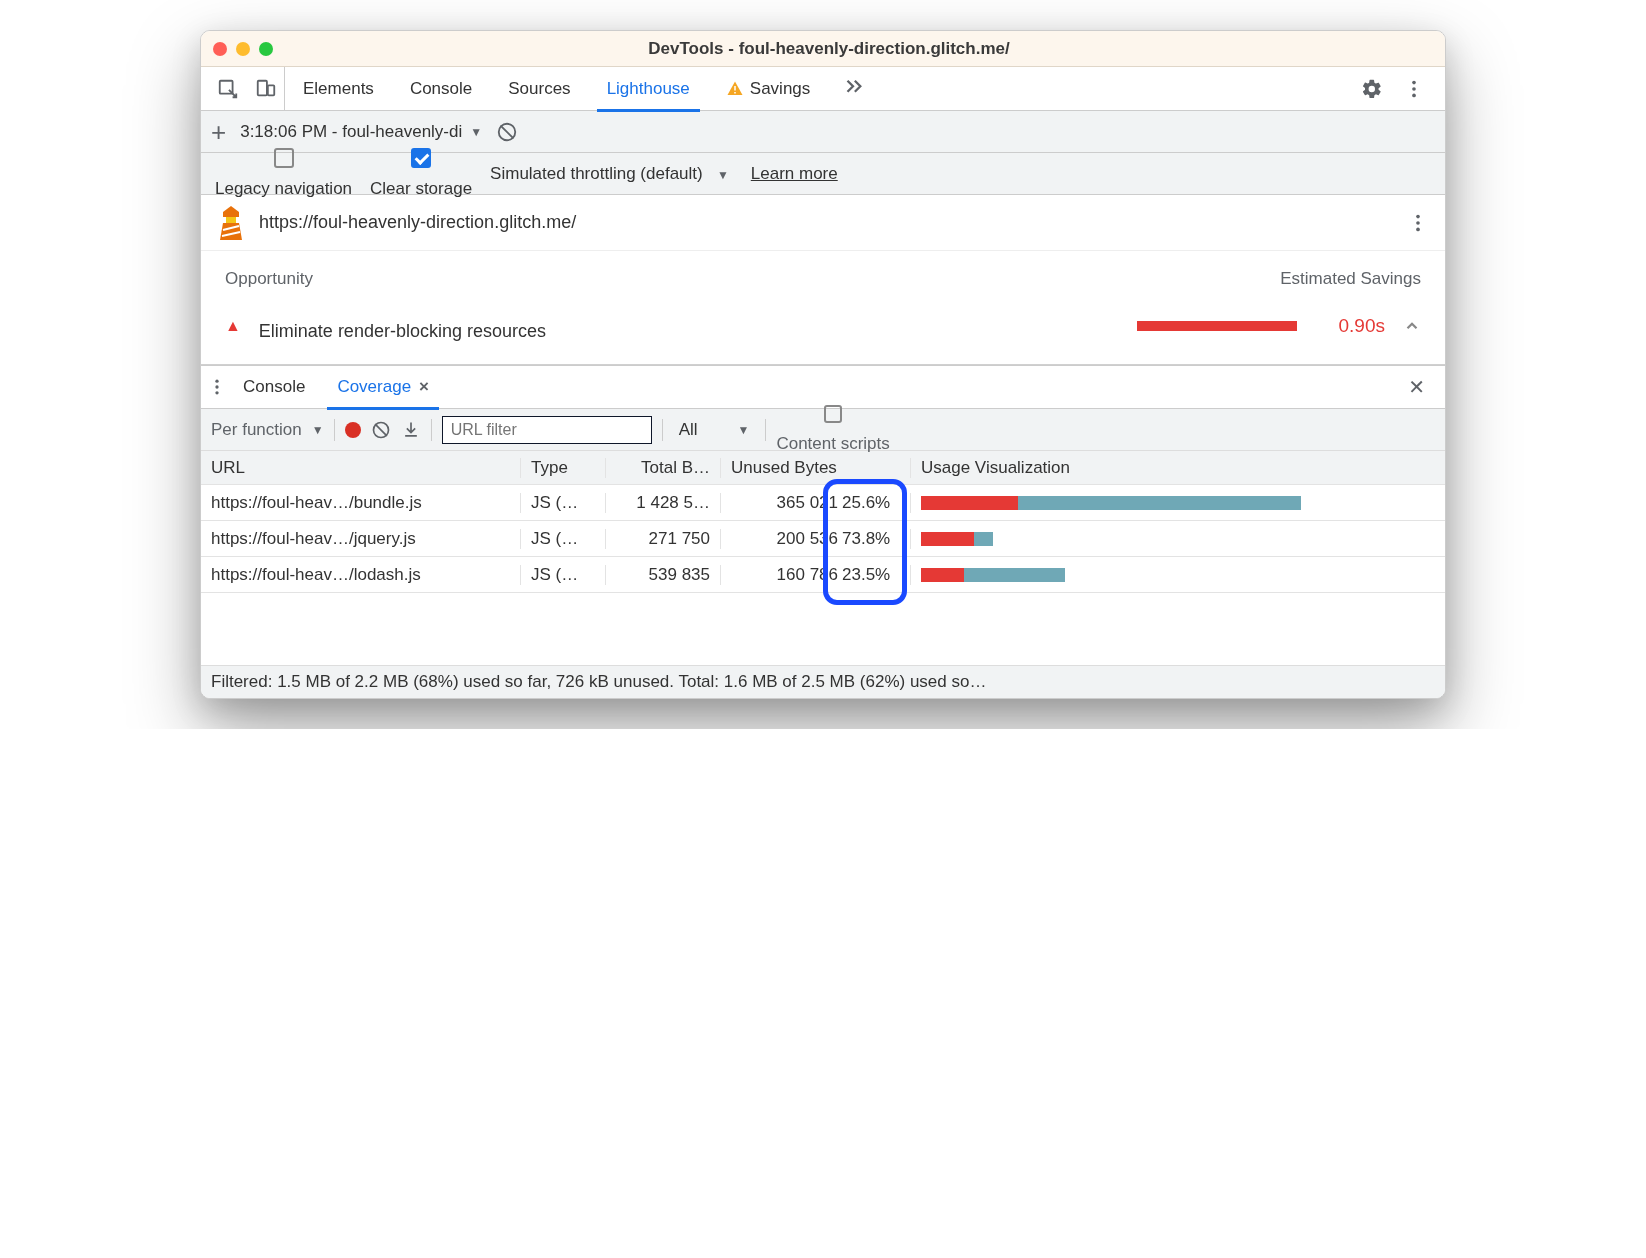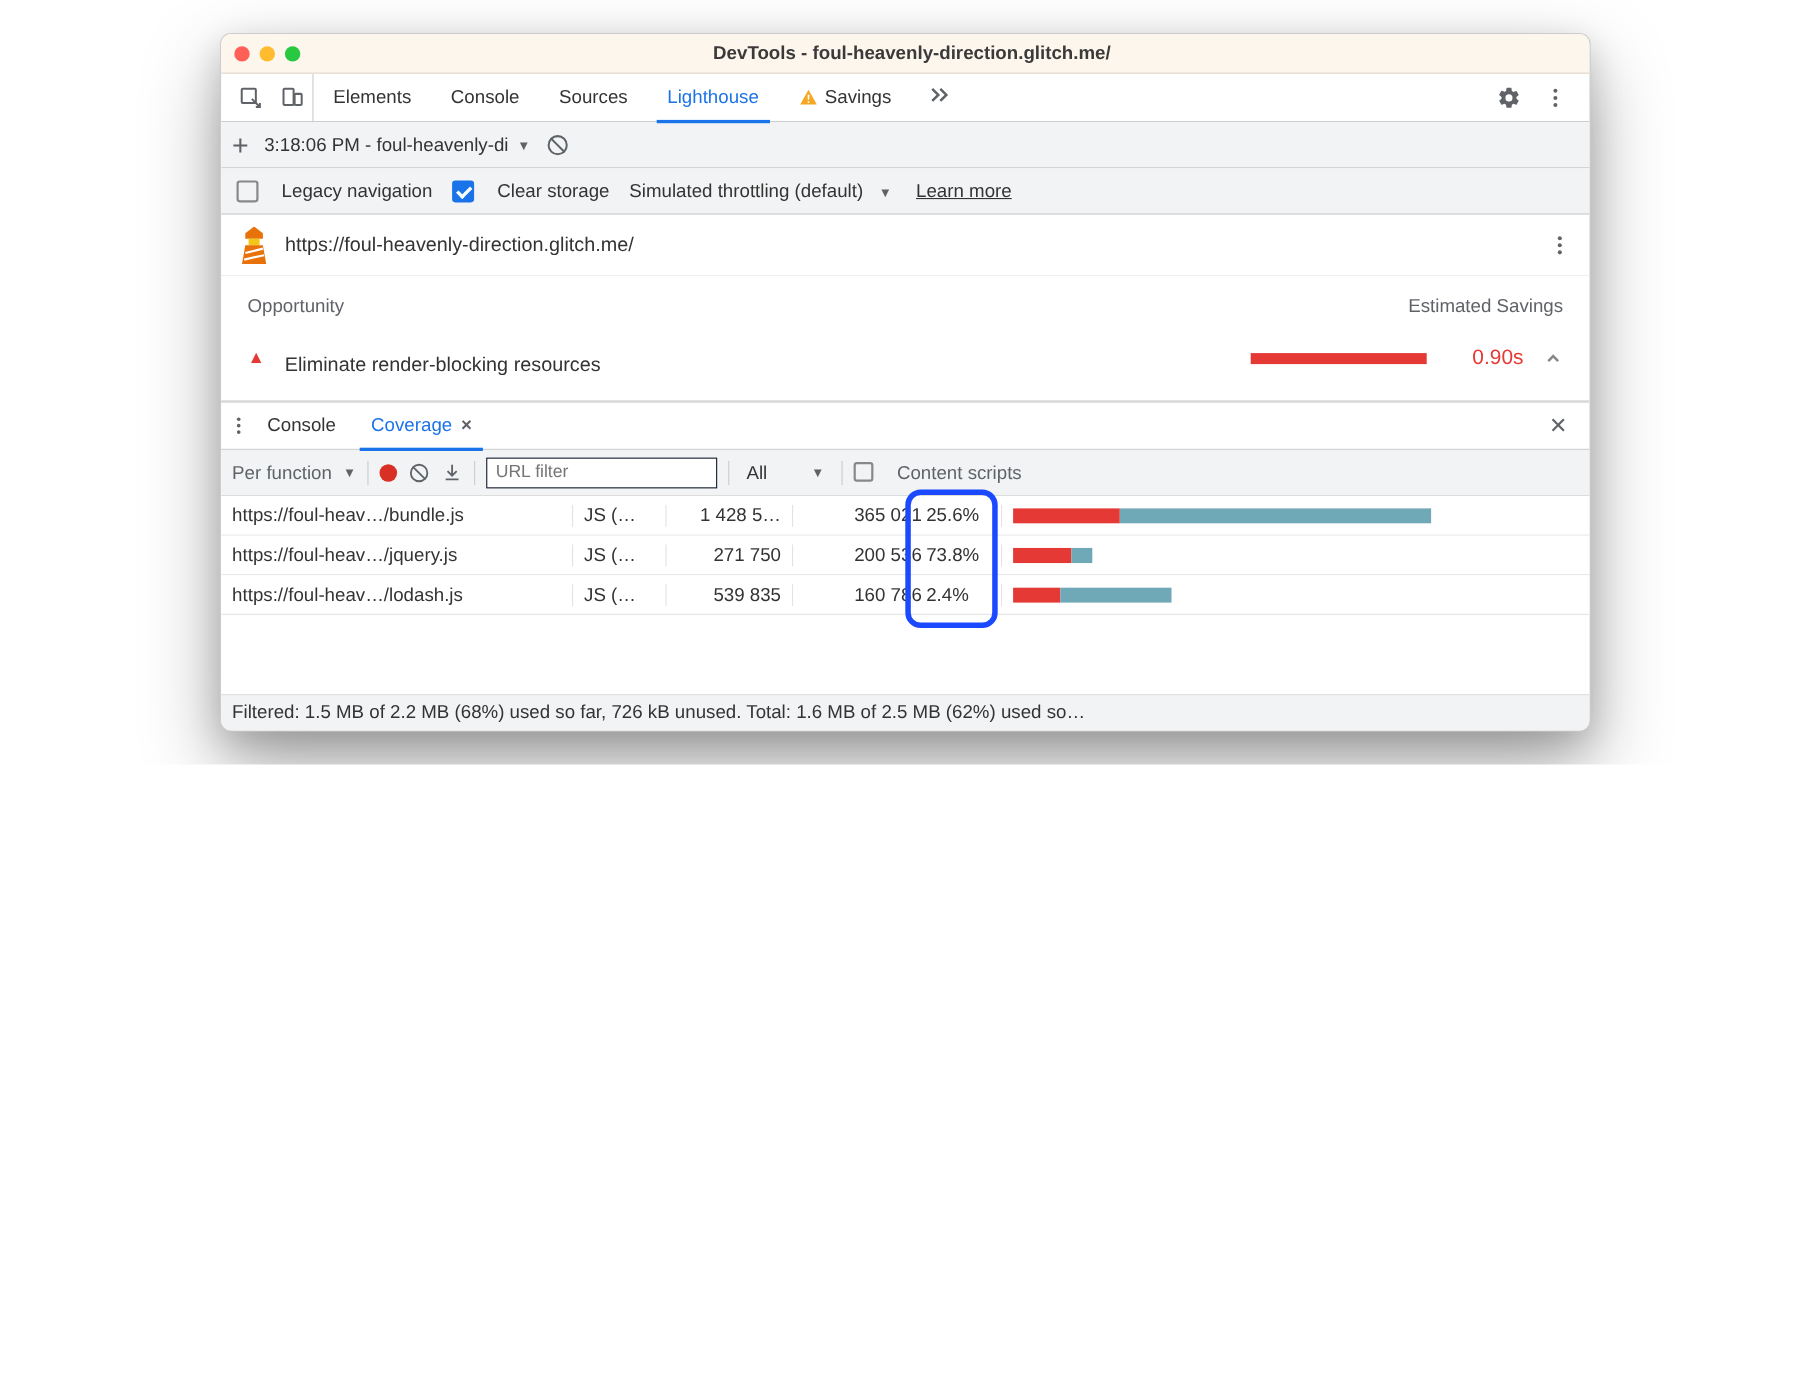--- a/index.html
+++ b/index.html
@@ -78,21 +78,21 @@
   .sess-text { white-space:nowrap; overflow:hidden; text-overflow:ellipsis; }
   .dropcaret { color:#5f6368; font-size:12px; }
   .ban-icon { color:#5f6368; }
   
   .optrow {
     height: 42px; display:flex; align-items:center;
     padding: 0 14px; gap: 18px;
     background:#f1f3f4; border-bottom:1px solid #ccc;
     color:#333;
   }
-  .cbox { display:flex; gap:21px; }
+  .cbox { display:flex; align-items:center; gap:11px;flex-direction:column; }
   .fakecb {
     width:20px; height:20px; border:2px solid #888; border-radius:3px;
     display:inline-block;
   }
   .fakecb.checked {
     background:#1a73e8; border-color:#1a73e8; position:relative;
   }
   .fakecb.checked::after{
     content:""; position:absolute; left:5px; top:1px; width:5px; height:10px;
     border:solid #fff; border-width:0 3px 3px 0; transform:rotate(45deg);
@@ -368,20 +368,27 @@
       <span class="dropcaret">▼</span>
     </div>
     <span class="sep-v"></span>
     <label class="cbox">
       <span class="sq-cb"></span>
       <span>Content scripts</span>
     </label>
   </div>
 
   <div class="covtable">
+    <div class="covhead">
+      <div class="cell c-url">URL</div>
+      <div class="cell c-type">Type</div>
+      <div class="cell c-total">Total B…</div>
+      <div class="cell c-unused" style="justify-content:flex-start">Unused Bytes</div>
+      <div class="cell c-viz">Usage Visualization</div>
+    </div>
     <div class="covbody" id="covbody">
 
       <div class="covrow">
             <div class="cell c-url">https://foul-heav…/bundle.js</div>
             <div class="cell c-type">JS (…</div>
             <div class="cell c-total">1 428 5…</div>
             <div class="cell c-unused">
               <span>365 021</span>
               <span class="pct">25.6%</span>
             </div>
@@ -406,21 +413,21 @@
                 <div class="blue" style="width:18.916400000000003px"></div>
               </div>
             </div>
           </div>
           <div class="covrow">
             <div class="cell c-url">https://foul-heav…/lodash.js</div>
             <div class="cell c-type">JS (…</div>
             <div class="cell c-total">539 835</div>
             <div class="cell c-unused">
               <span>160 786</span>
-              <span class="pct">2.4%</span>
+              <span class="pct">23.5%</span>
             </div>
             <div class="cell c-viz">
               <div class="cov-bar">
                 <div class="red" style="width:43.0312px"></div>
                 <div class="blue" style="width:101.36880000000001px"></div>
               </div>
             </div>
           </div>
           <div class="hl-ring" style="left:622px; top:-6px;"></div>
     </div>

